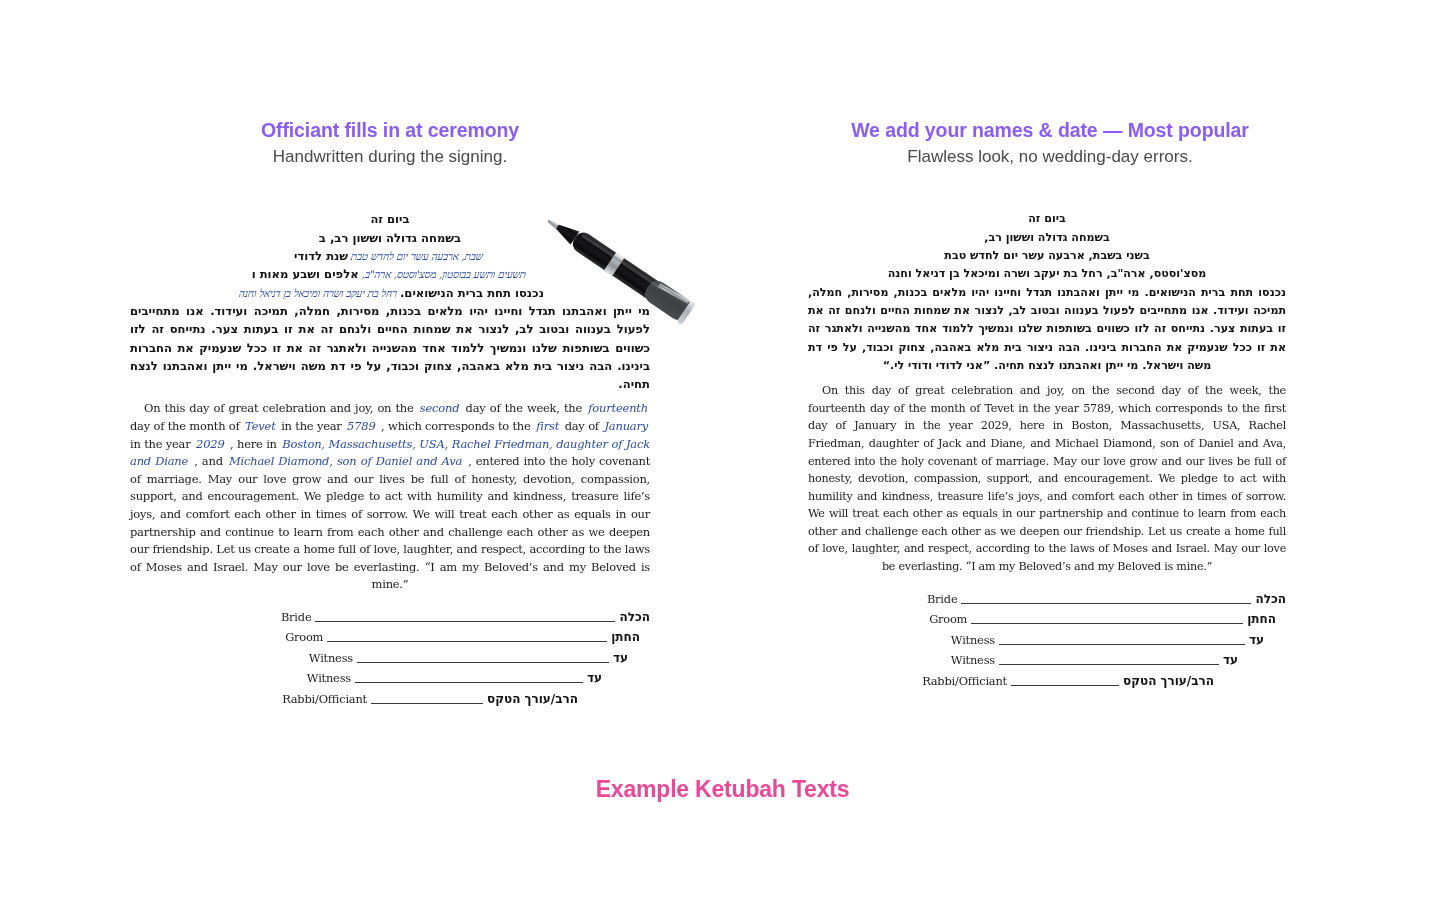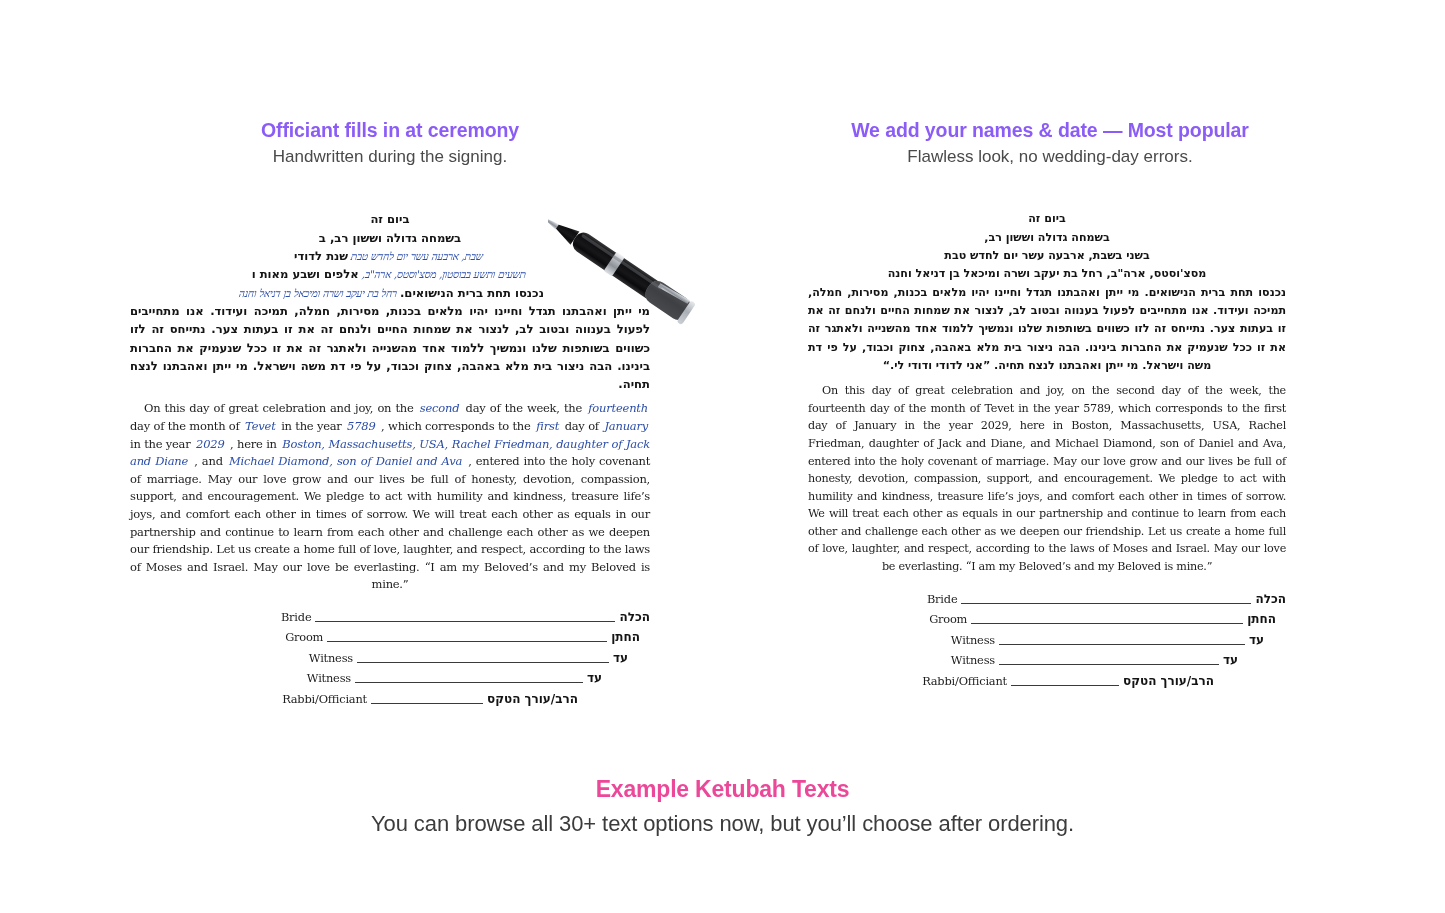--- a/index.html
+++ b/index.html
@@ -384,14 +384,13 @@
         </div>
       </div>
 
     </div>
   </section>
 
 </div>
 
 <div class="caption">
   <h1 class="caption-title">Example Ketubah Texts</h1>
-  <p class="caption-sub">You can browse all 30+ text options now, but you’ll choose after ordering.</p>
 </div>
 
 </body></html>

